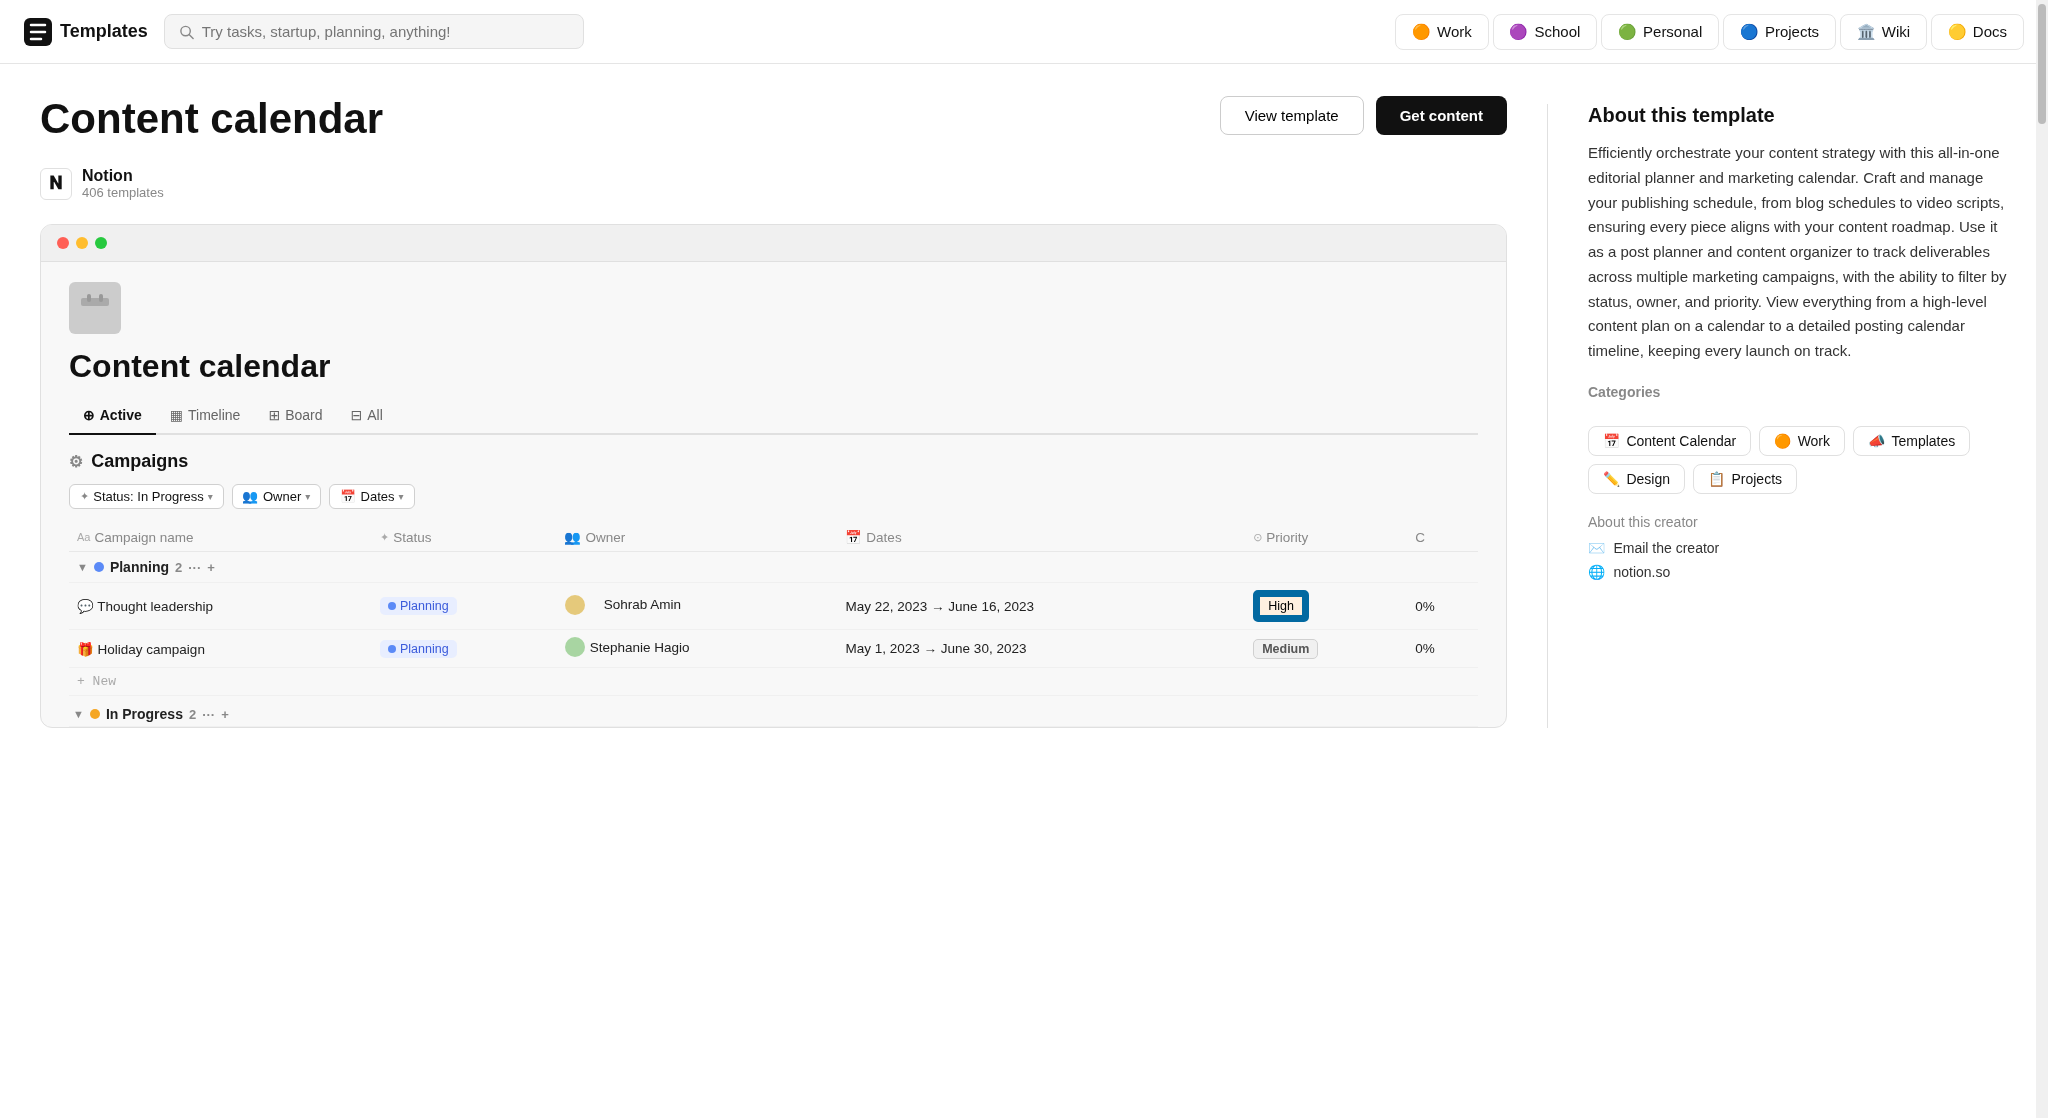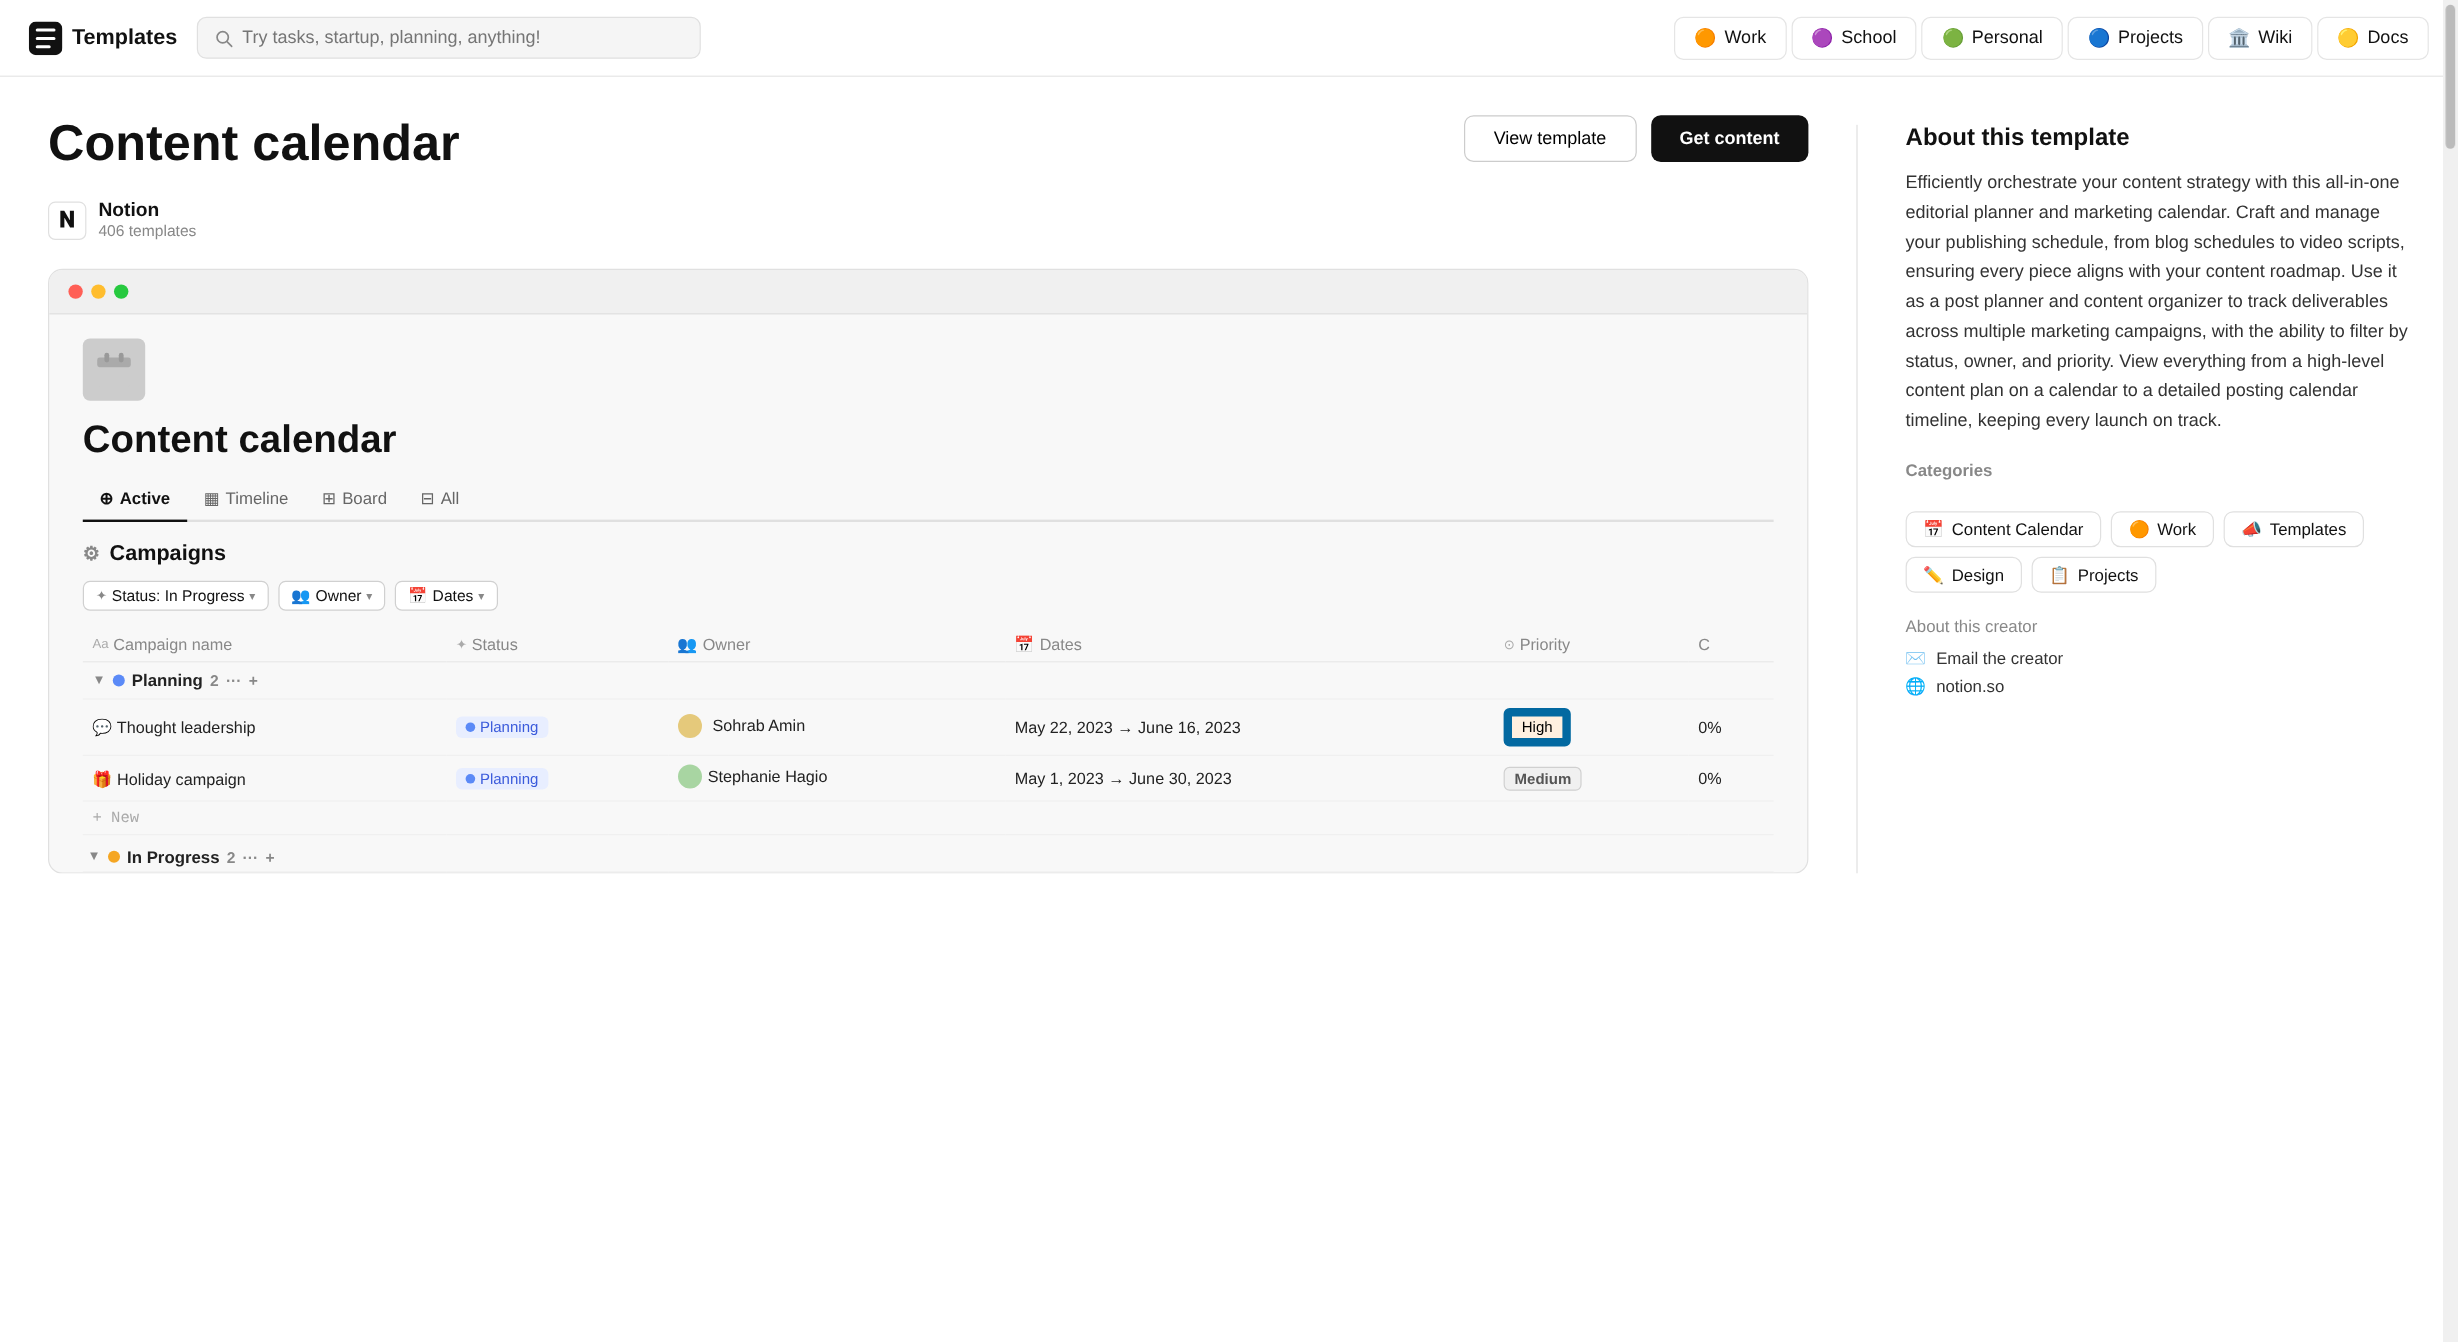--- a/index.html
+++ b/index.html
@@ -516,21 +516,21 @@
                 <span>💬</span>
                 <span>Thought leadership</span>
               </td>
               <td>
                 <span class="status-badge badge-planning">
                   <span style="width:8px;height:8px;background:#5b8af7;border-radius:50%;display:inline-block;"></span>
                   <span>Planning</span>
                 </span>
               </td>
               <td>
-                <span style="display:inline-flex;align-items:center;gap:9px;">
+                <span style="display:inline-flex;align-items:center;gap:19px;">
                   <span style="width:20px;height:20px;border-radius:50%;background:#e5c97b;display:inline-block;"></span>
                   <span>Sohrab Amin</span>
                 </span>
               </td>
               <td>May 22, 2023 → June 16, 2023</td>
               <td>
                 <span class="priority-badge priority-high">High</span>
               </td>
               <td>0%</td>
             </tr>

